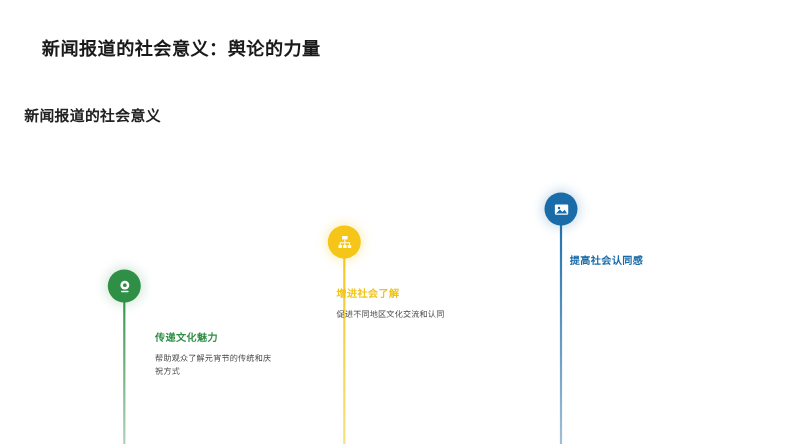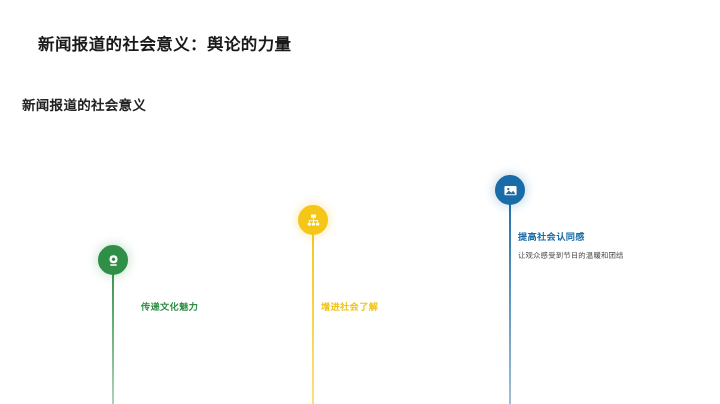--- a/index.html
+++ b/index.html
@@ -92,21 +92,21 @@
     margin: 0;
     max-width: 112px;
   }
 
   
   .pin-1 { left: 98px; top: 245px; }
   .pin-1 .pin-stem { height: 159px; background: linear-gradient(#2f8f46, #bcd9c3); }
   .pin-1 .pin-body { left: 23px; top: 54px; margin-left: 20px; }
   .pin-2 { left: 298px; top: 205px; }
   .pin-2 .pin-stem { height: 199px; background: linear-gradient(#f5c518, #f8e48a); }
-  .pin-2 .pin-body { left: 23px; top: 54px; margin-top: 40px; }
+  .pin-2 .pin-body { left: 8px; top: 54px; }
   .pin-3 { left: 495px; top: 175px; }
   .pin-3 .pin-stem { height: 229px; background: linear-gradient(#1a6ca8, #aac5da); }
   .pin-3 .pin-body { left: 23px; top: 54px; }
 </style>
 </head>
 <body>
 
 <div id="slide">
 
   <div class="slide-title">新闻报道的社会意义：舆论的力量</div>
@@ -121,20 +121,21 @@
         <span>
           <svg width="15" height="15" viewBox="0 0 24 24" fill="#ffffff">
             <circle cx="12" cy="10" r="6.4" fill="#ffffff"></circle>
             <circle cx="12" cy="10" r="2.7" fill="#2f8f46"></circle>
             <rect x="6.5" y="18.1" width="11" height="2.1" rx="1.05" fill="#ffffff"></rect>
           </svg>
         </span>
       </div>
       <div class="pin-body">
         <p class="pin-heading" style="color:#2f8f46;">传递文化魅力</p>
+        <p class="pin-desc">帮助观众了解元宵节的传统和庆祝方式</p>
       </div>
     </div>
 
     <div class="pin pin-2">
       <div class="pin-stem"></div>
       <div class="pin-dot" style="background:#f5c518; box-shadow:0 0 10px 2px rgba(245,197,24,0.28);">
         <span>
           <svg width="15" height="15" viewBox="0 0 24 24" fill="#ffffff">
             <rect x="8" y="2.5" width="8" height="5" rx="0.8" fill="#ffffff"></rect>
             <rect x="11.3" y="7.5" width="1.4" height="4.2" fill="#ffffff"></rect>
@@ -143,34 +144,34 @@
             <rect x="11.3" y="12.6" width="1.4" height="3" fill="#ffffff"></rect>
             <rect x="18" y="12.6" width="1.4" height="3" fill="#ffffff"></rect>
             <rect x="2.7" y="15.4" width="5.2" height="4.4" rx="0.7" fill="#ffffff"></rect>
             <rect x="9.4" y="15.4" width="5.2" height="4.4" rx="0.7" fill="#ffffff"></rect>
             <rect x="16.1" y="15.4" width="5.2" height="4.4" rx="0.7" fill="#ffffff"></rect>
           </svg>
         </span>
       </div>
       <div class="pin-body">
         <p class="pin-heading" style="color:#f0c419;">增进社会了解</p>
+        <p class="pin-desc">促进不同地区文化交流和认同</p>
       </div>
     </div>
 
     <div class="pin pin-3">
       <div class="pin-stem"></div>
       <div class="pin-dot" style="background:#1a6ca8; box-shadow:0 0 10px 2px rgba(26,108,168,0.24);">
         <span>
           <svg width="15" height="15" viewBox="0 0 24 24">
             <rect x="2.3" y="4.6" width="19.4" height="14.8" rx="1.6" fill="#ffffff"></rect>
             <circle cx="8.3" cy="9.6" r="1.8" fill="#1a6ca8"></circle>
             <path d="M3.9 17.9 L9.6 11.9 L13.2 15.6 L16.4 12.3 L20.1 17.9 Z" fill="#1a6ca8"></path>
           </svg>
         </span>
       </div>
       <div class="pin-body">
         <p class="pin-heading" style="color:#1a6ca8;">提高社会认同感</p>
-        <p class="pin-desc">让观众感受到节日的温暖和团结</p>
       </div>
     </div>
 
   </div>
 </div>
 
 </body></html>

